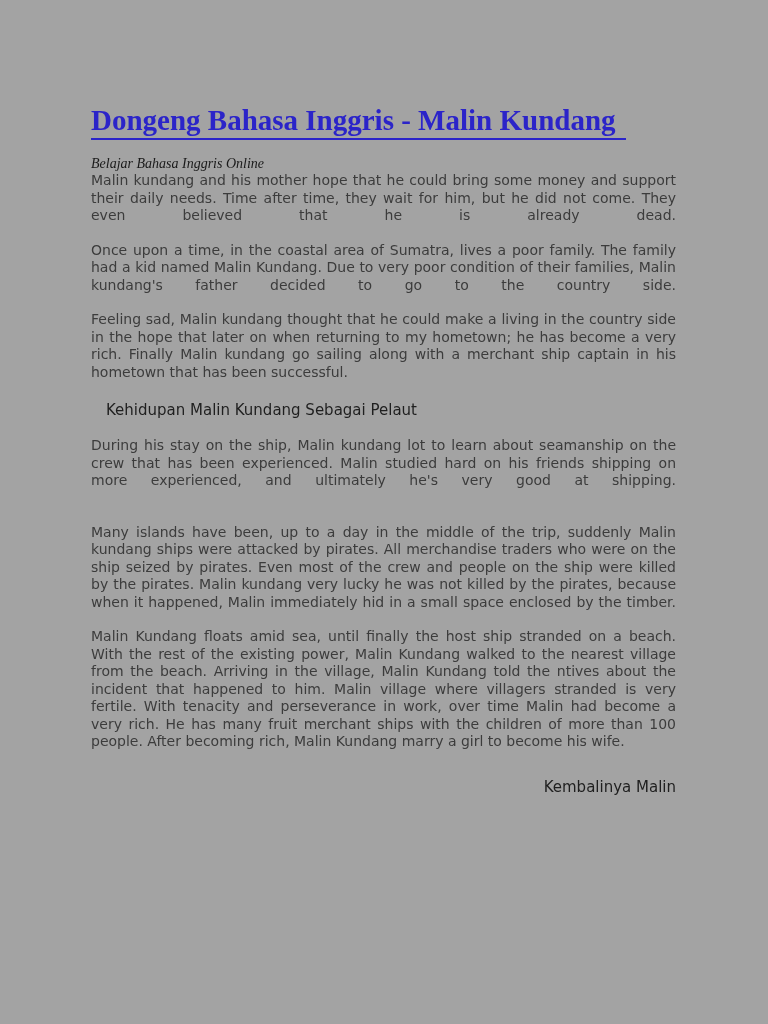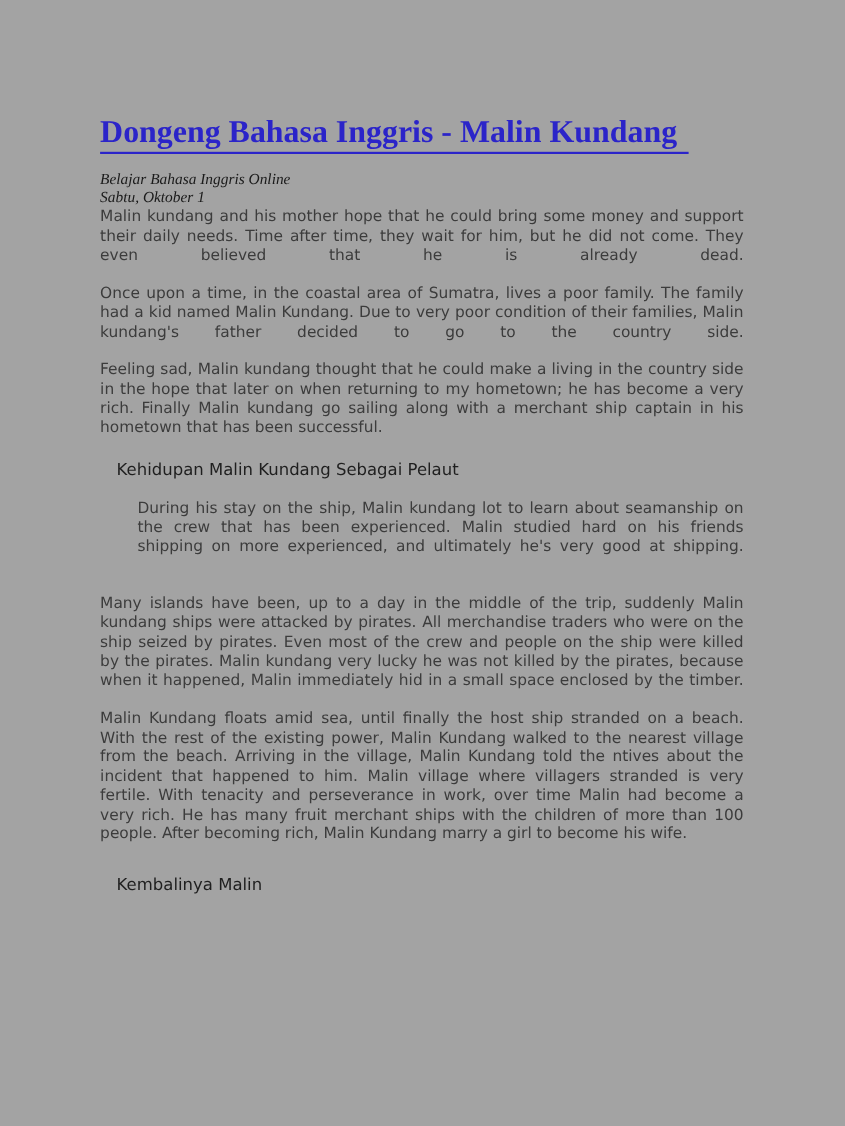--- a/index.html
+++ b/index.html
@@ -69,43 +69,42 @@
     font-size: 14px;
     line-height: 17.5px;
     color: #3c3c3c;
     text-align: justify;
   }
   .body-text p.last-just {
     text-align-last: justify;
   }
   .body-text p.gap-after {
     margin-bottom: 34px;
-    margin-left: 34px;
   }
   .section-heading {
     margin: 20px 0 18px 15px;
     font-size: 15px;
     font-weight: normal;
     line-height: 18px;
     color: #1f1f1f;
   }
   .section-heading.spaced-top {
     margin-top: 27px;
+    text-align: right;
   }
 </style>
 </head>
 <body>
 
 <div class="page">
 
   <h1 class="doc-title"><span class="title-link">Dongeng Bahasa Inggris - Malin Kundang</span></h1>
 
   <div class="meta">
     <div>Belajar Bahasa Inggris Online</div>
-    <div>Sabtu, Oktober 1</div>
   </div>
 
 
   <div class="body-text">
 
     <p class="last-just">Malin kundang and his mother hope that he could bring some money and support their daily needs. Time after time, they wait for him, but he did not come. They even believed that he is already dead.</p>
 
     <p class="last-just">Once upon a time, in the coastal area of Sumatra, lives a poor family. The family had a kid named Malin Kundang. Due to very poor condition of their families, Malin kundang's father decided to go to the country side.</p>
 
     <p>Feeling sad, Malin kundang thought that he could make a living in the country side in the hope that later on when returning to my hometown; he has become a very rich. Finally Malin kundang go sailing along with a merchant ship captain in his hometown that has been successful.</p>

